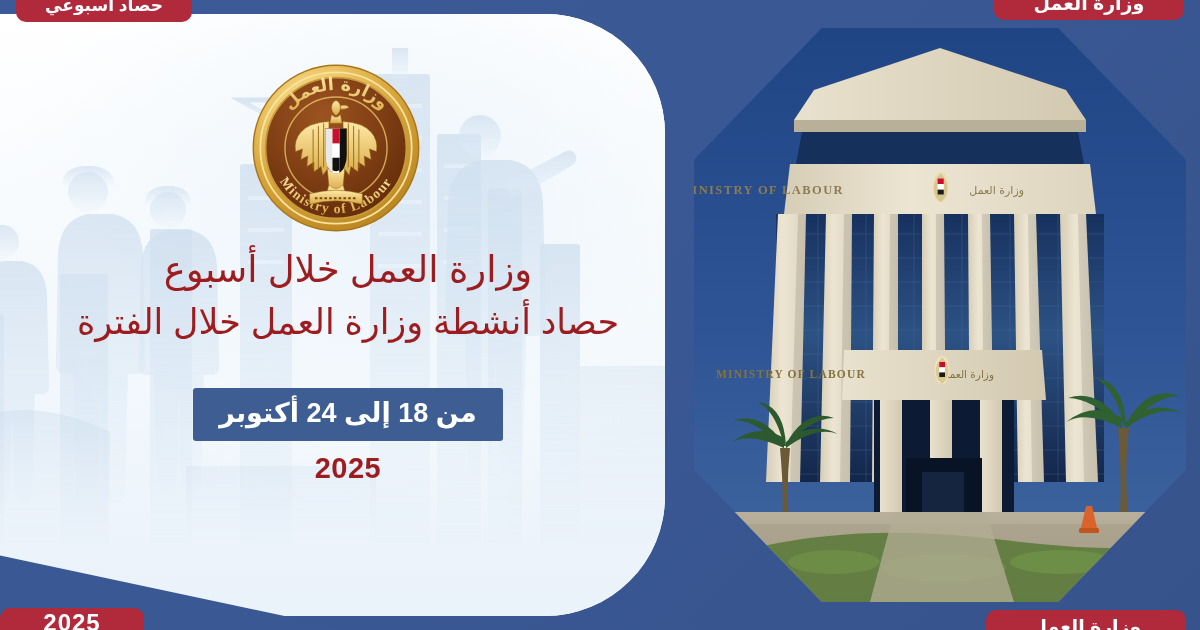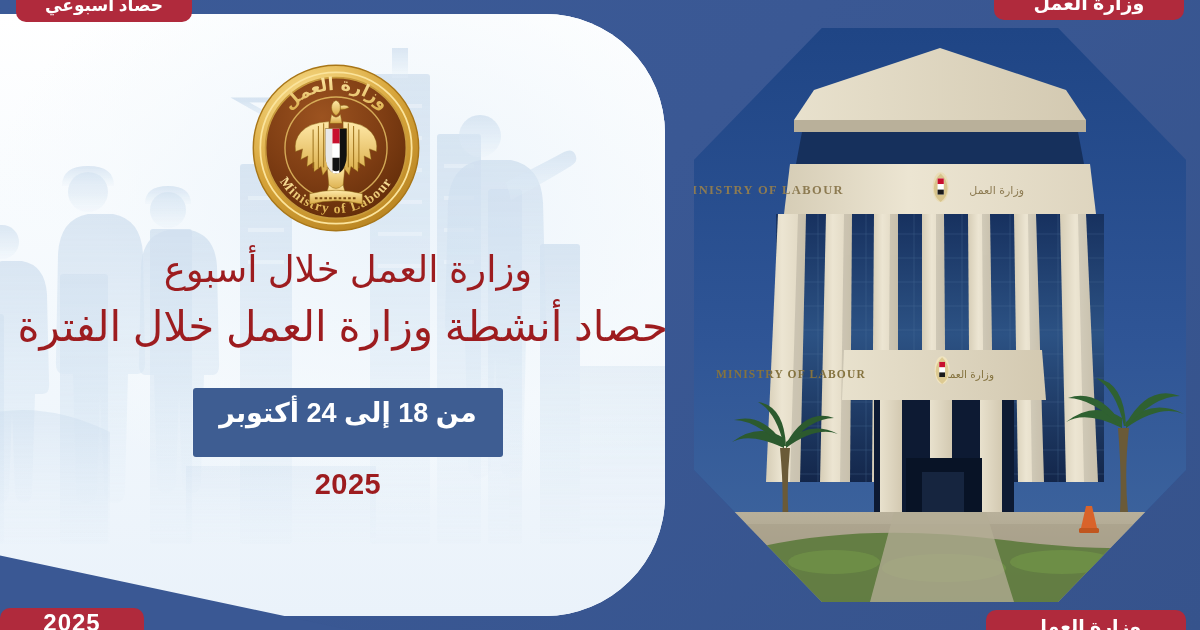--- a/index.html
+++ b/index.html
@@ -97,38 +97,38 @@
   }
   .headline .line{
     color:#9d1c1f;
     font-weight:normal;
     font-size:37px;
     line-height:1.42;
     letter-spacing:-0.2px;
     white-space:nowrap;
     direction:rtl;
   }
-  .headline .line-2{ font-size:42px; }
+  .headline .line-2{ font-size:35px; }
 
   
   .date-area{
     position:absolute;
     left:28px; top:388px;
     width:640px;
     text-align:center;
     z-index:6;
   }
   .date-badge{
     display:inline-block;
     background:#3e5d92;
     color:#ffffff;
     font-weight:bold;
     font-size:27px;
     line-height:1;
-    padding:12px 26px 30px;
+    padding:12px 26px 14px;
     border-radius:3px;
     direction:rtl;
     white-space:nowrap;
   }
   .date-year{
     margin-top:13px;
     color:#9d1c1f;
     font-weight:bold;
     font-size:29px;
     line-height:1;

